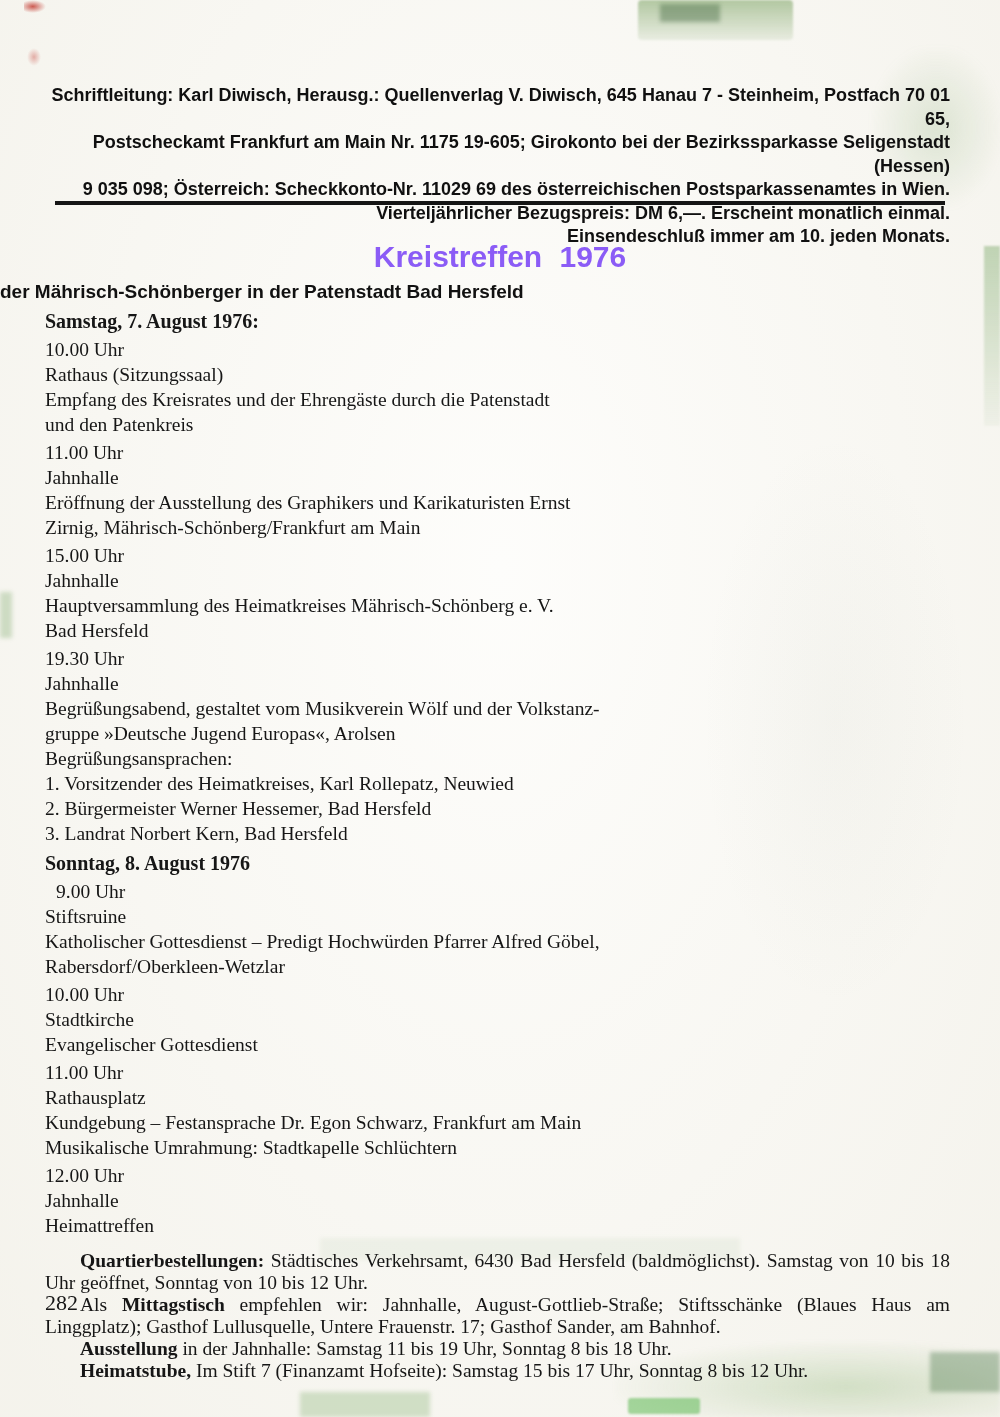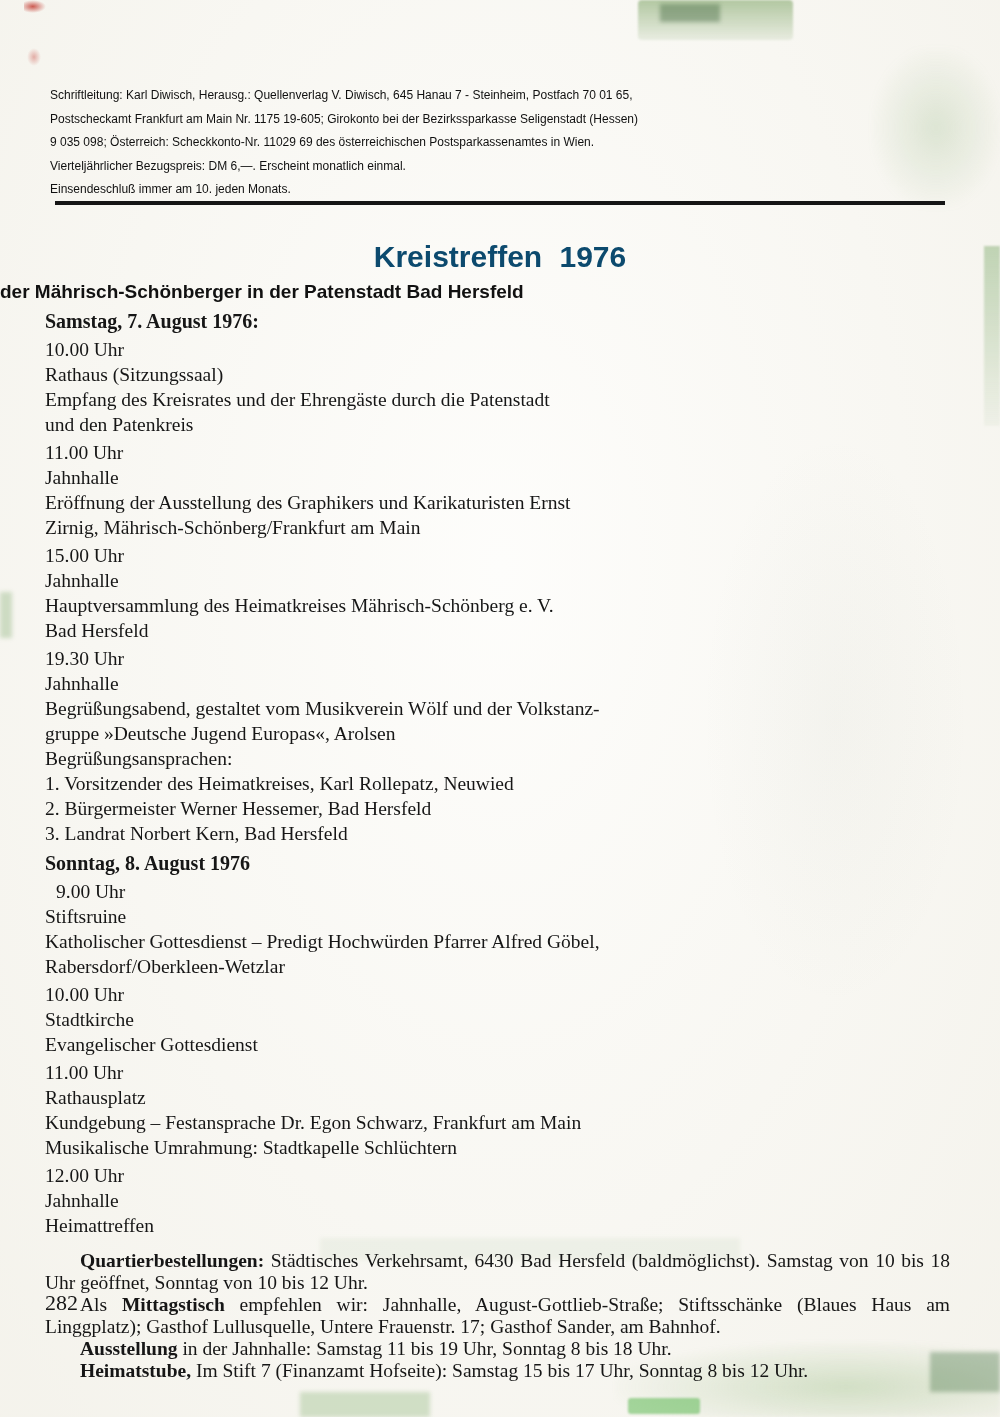--- a/index.html
+++ b/index.html
@@ -11,39 +11,39 @@
     color:#161616;
     overflow:hidden;
   }
   .paper-shade {
     position:absolute; inset:0;
     background:radial-gradient(ellipse at 50% 40%, rgba(255,255,255,.6), rgba(225,222,210,.25) 95%);
     pointer-events:none;
   }
   .masthead {
     position:absolute; top:84px; left:50px; width:900px;
-    text-align:left;
+    text-align:right;
     font-family:"Liberation Sans", sans-serif;
-    font-weight:normal;
-    font-size:12px;
+    font-weight:bold;
+    font-size:18px;
     line-height:23.5px;
     color:#101010;
   }
   .rule {
     position:absolute; top:201px; left:55px; width:890px; height:4px;
     background:#151515;
   }
   .title {
     position:absolute; top:240px; left:0; width:1000px;
     text-align:center;
     font-family:"Liberation Sans", sans-serif;
     font-weight:bold;
     font-size:30px;
     word-spacing:9px;
-    color:#0c4a6e;
+    color:#8b5cf6;
   }
   .subtitle {
     position:absolute; top:281px; left:0; width:1000px;
     text-align:left;
     font-family:"Liberation Sans", sans-serif;
     font-weight:bold;
     font-size:19px;
     color:#111;
   }
   .content {

